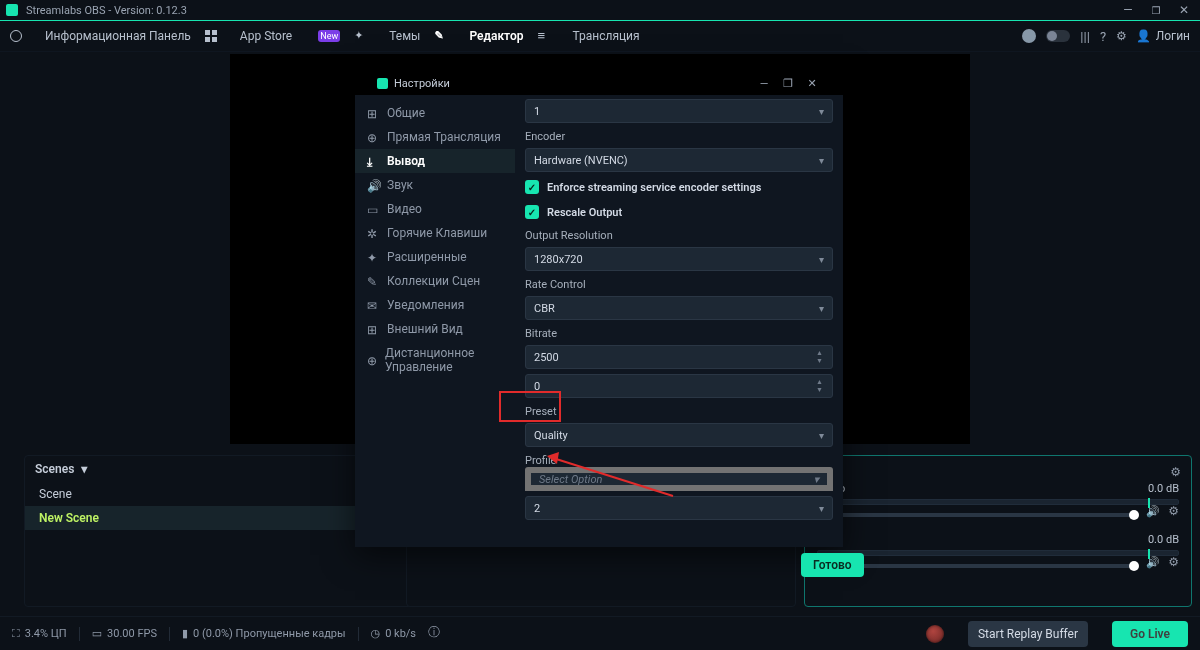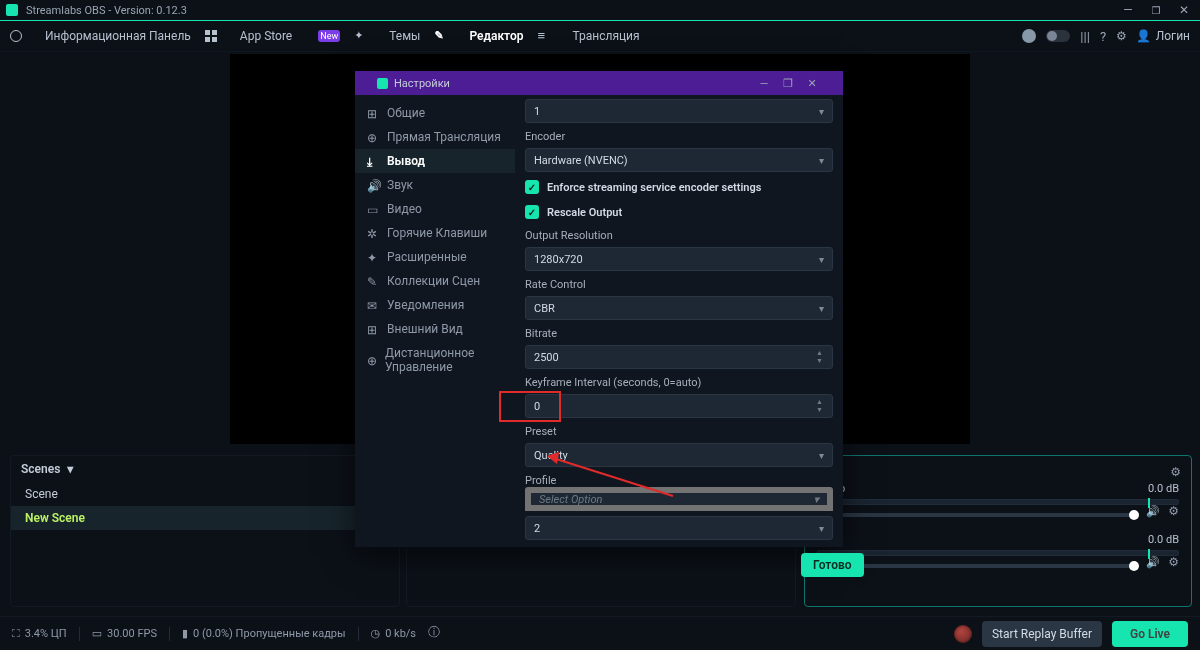--- a/index.html
+++ b/index.html
@@ -78,21 +78,21 @@
     top: 71px; left: 355px;
     width: 488px; height: 476px;
     background: #0f1620;
     box-shadow: 0 8px 30px rgba(0,0,0,.6);
     display: flex; flex-direction: column;
     z-index: 50;
   }
   .settings-titlebar {
     height: 24px; display:flex; align-items:center;
     padding: 0 22px; gap: 6px;
-    background: #4c1d95;
+    background: #000000;
   }
   .settings-titlebar .logo { width:11px; height:11px; background:#17e5b0; border-radius:2px;}
   .settings-titlebar .t { color:#c5cdd9; font-size:11px; }
   .settings-titlebar .spacer{flex:1;}
   .settings-titlebar .winbtn{ width:18px; text-align:center; color:#9aa4b2; font-size:11px; cursor:pointer;}
   .settings-body { flex:1; display:flex; overflow:hidden; }
 
   .settings-sidebar {
     width: 160px;
     padding: 6px 0;
@@ -194,21 +194,21 @@
     font-size:12px; font-weight:600;
     padding: 5px 12px;
     border-radius: 4px;
     cursor:pointer;
     z-index: 55;
   }
 
   
   .panel-scenes {
     position:absolute;
-    left: 10px; top: 455px;
+    left: 24px; top: 455px;
     width: 390px; height: 152px;
     background:#0c1118;
     border:1px solid #121a24;
     border-radius: 4px;
   }
   .panel-sources {
     position:absolute;
     left: 406px; top: 455px;
     width: 390px; height: 152px;
     background:#0c1118;
@@ -267,21 +267,21 @@
     left:0; right:0; bottom:0; height: 34px;
     background:#0c1118;
     border-top:1px solid #121a24;
     display:flex; align-items:center;
     padding: 0 12px;
     gap: 12px;
     color:#8f99a8; font-size:11px;
   }
   .status-seg { display:flex; align-items:center; gap:5px; }
   .status-sep { width:1px; height:14px; background:#222b37; }
-  .statusbar .right { margin-left:auto; display:flex; align-items:center; gap:10px;}
+  .statusbar .right { margin-left:auto; display:flex; align-items:center; gap:24px;}
   .rec-dot {
     width:18px; height:18px; border-radius:50%;
     background: radial-gradient(circle at 40% 35%, #b0443f, #6b2624);
     box-shadow: inset 0 0 3px rgba(0,0,0,.6);
     cursor:pointer;
   }
   .btn-gray {
     background:#2a3644; color:#d3dae5;
     padding:6px 10px; border-radius:4px;
     font-size:12px; cursor:pointer;
@@ -446,21 +446,20 @@
         <span>CBR</span>
         <span class="chev">▾</span>
       </div>
 
       <div class="form-label">Bitrate</div>
       <div class="form-input">
         <span>2500</span>
         <span class="spin">▲<br>▼</span>
       </div>
 
-      <div class="form-label">Keyframe Interval (seconds, 0=auto)</div>
       <div class="form-input">
         <span>0</span>
         <span class="spin">▲<br>▼</span>
       </div>
 
       <div class="form-label">Preset</div>
       <div class="form-select">
         <span>Quality</span>
         <span class="chev">▾</span>
       </div>

